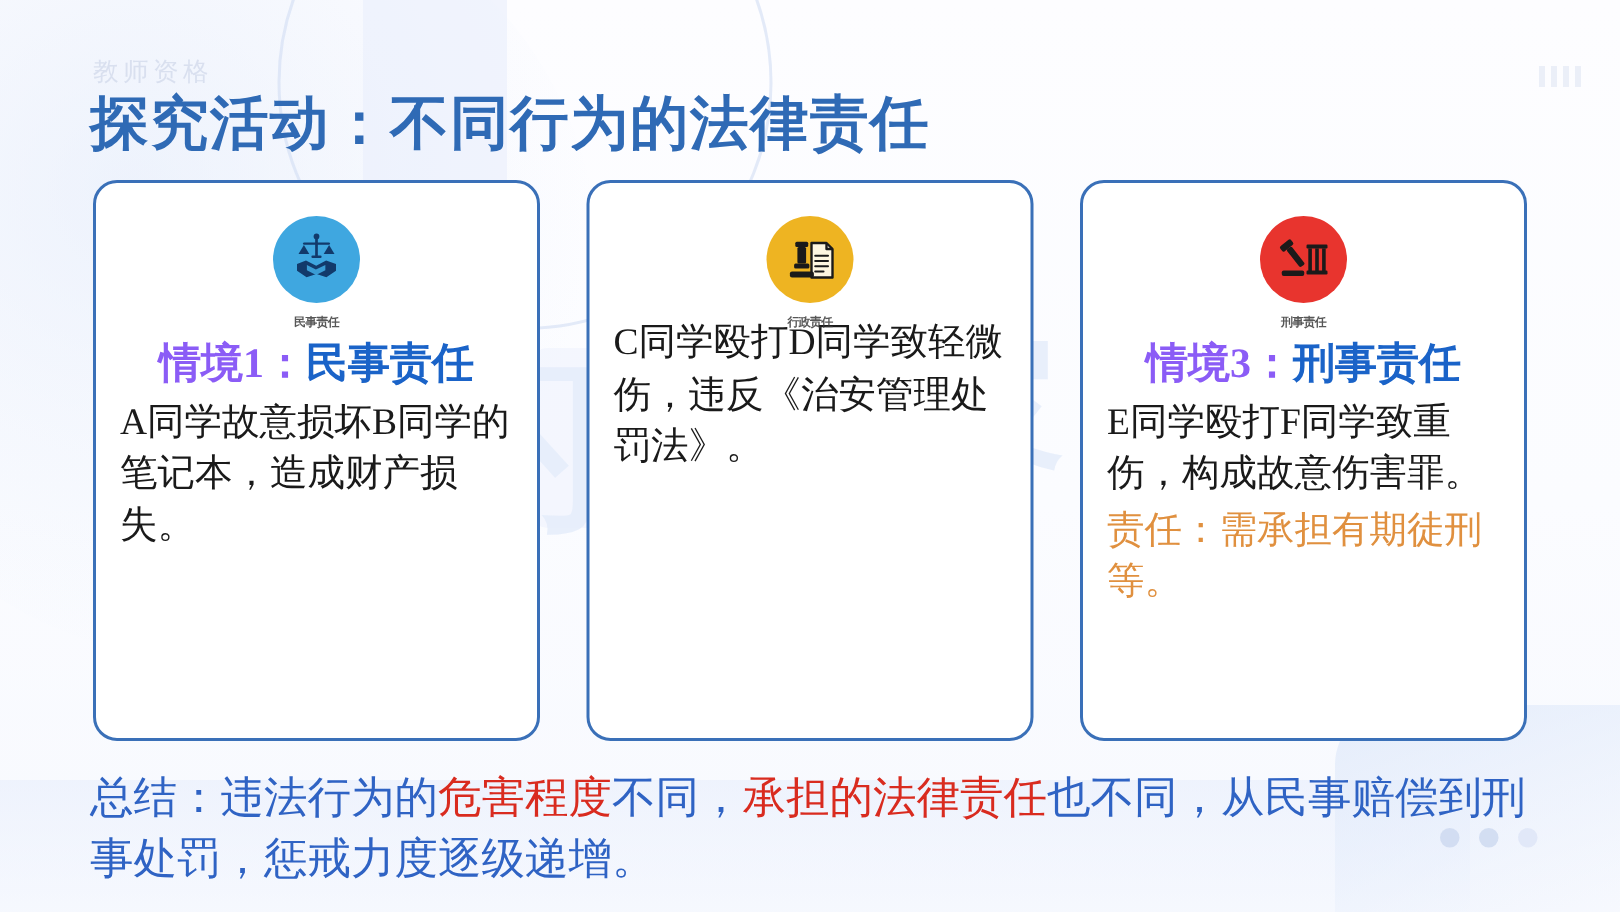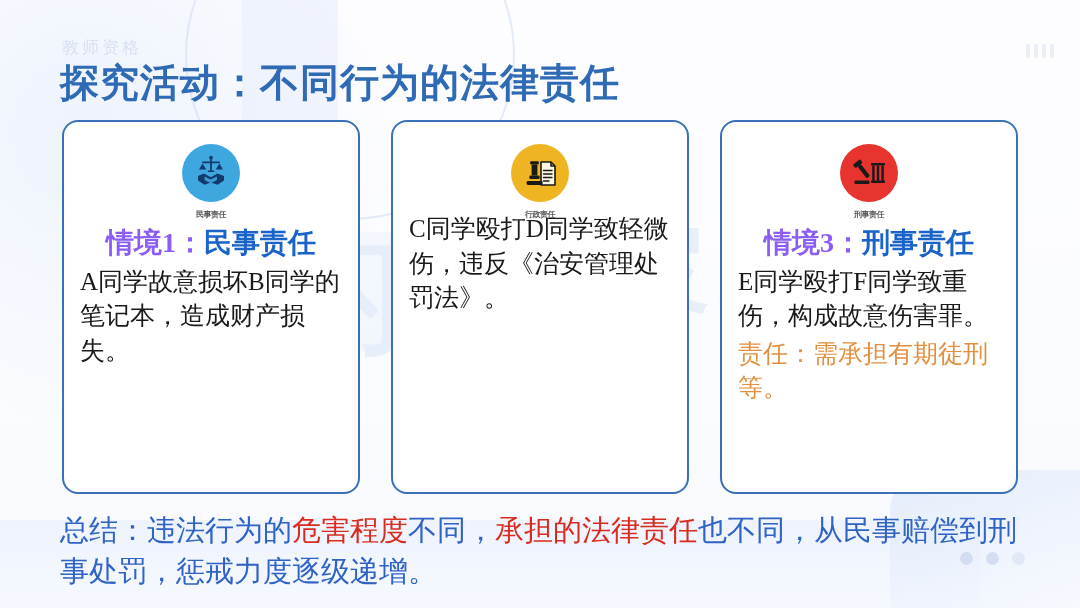--- a/index.html
+++ b/index.html
@@ -222,21 +222,21 @@
   
   .summary {
     position: absolute;
     left: 60px;
     top: 512px;
     width: 966px;
     font-size: 29px;
     line-height: 1.42;
     color: #2f63c4;
     font-weight: 500;
-    font-family: Liberation Mono, monospace;
+    font-family: Liberation Sans, sans-serif;
   }
   .summary .hl { color: #d92b1f; }
 
   svg { display: block; }
 </style>
 </head>
 <body>
 
 <div class="slide">
 

